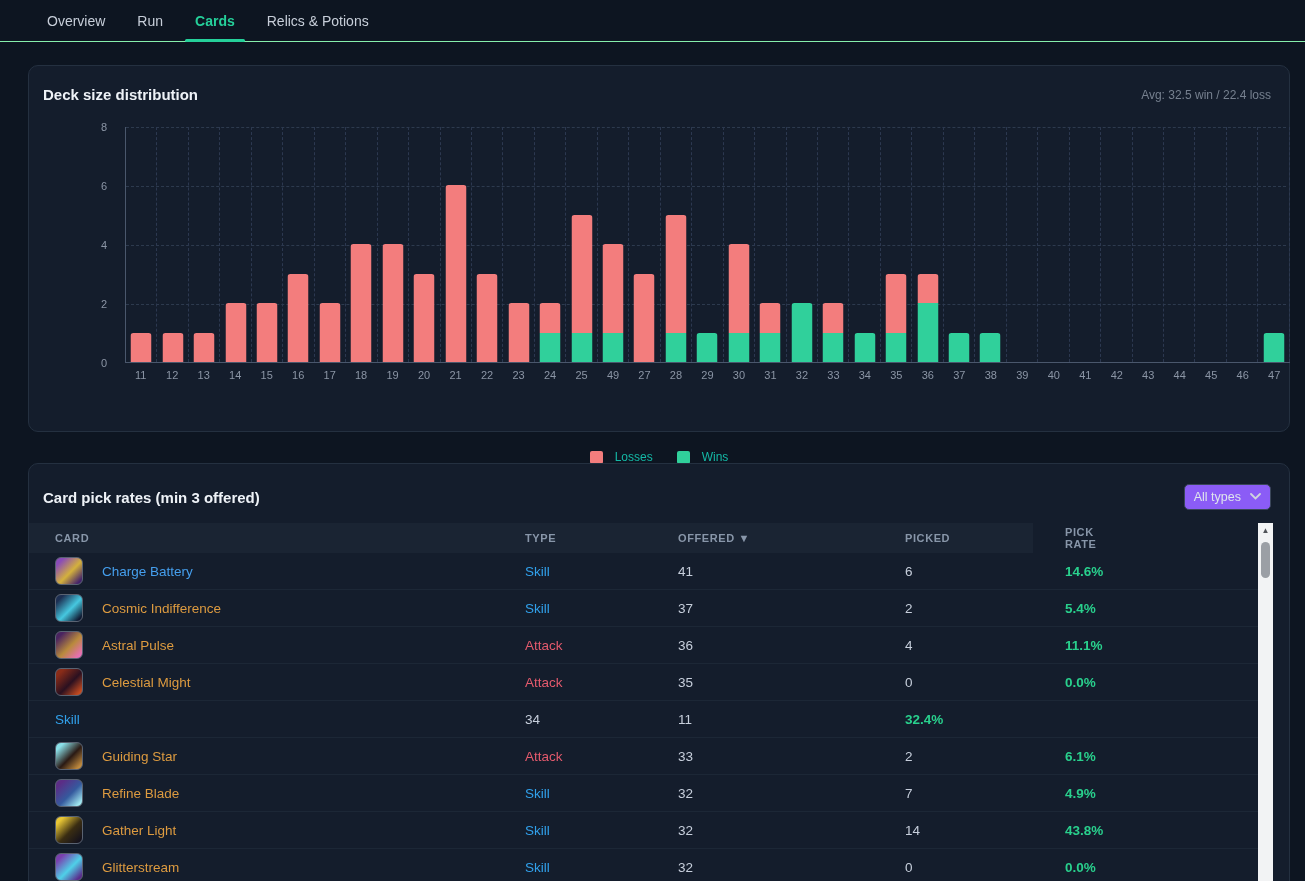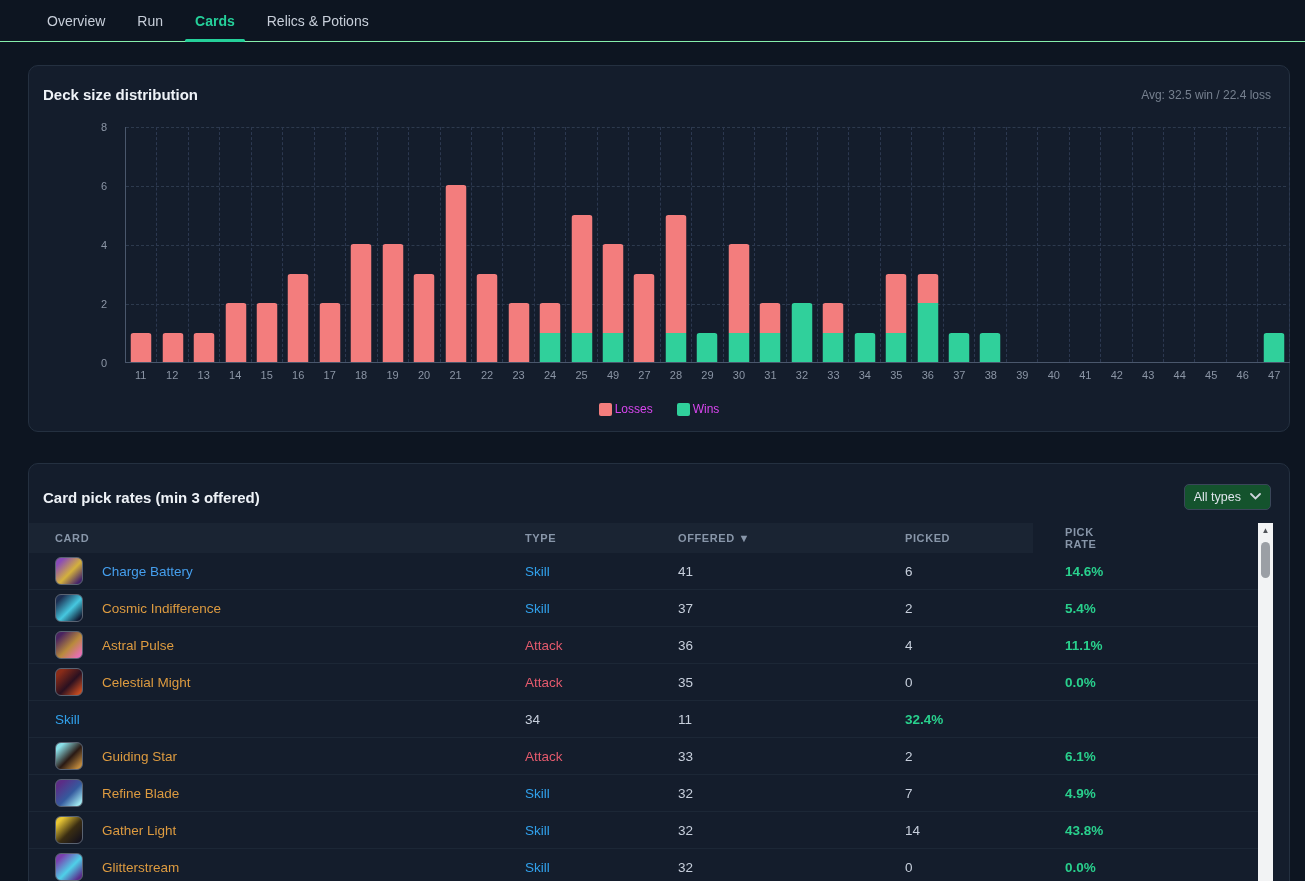--- a/index.html
+++ b/index.html
@@ -66,27 +66,27 @@
   }
   .seg-loss { width:100%; }
   .seg-win  { width:100%; }
   .xlabels { position:absolute; left:96px; top:242px; width:1165px; display:flex; }
   .xlab { flex:1; text-align:center; font-size:11px; color:#8b95a5; }
 
   .legend {
     position:absolute; left:0; top:336px; width:100%;
     display:flex; justify-content:center; gap:24px;
   }
-  .legend-item { display:flex; align-items:center; gap:3px; font-size:12px; color:#d946ef; cursor:pointer; }
+  .legend-item { display:flex; align-items:center; gap:12px; font-size:12px; color:#14b8a6; cursor:pointer;margin-top:48px; }
   .swatch { width:13px; height:13px; border-radius:2px; }
 
   
   .select-ctl {
     display:flex; align-items:center; gap:9px;
-    background:#14532d; border:1px solid #3a4659; border-radius:5px;
+    background:#8b5cf6; border:1px solid #3a4659; border-radius:5px;
     height:26px; padding:0 9px; font-size:12.5px; color:#dfe5ec; cursor:pointer;
   }
   .chev { font-size:10px; color:#cfd5dd; line-height:1; }
 
   .grid-row {
     display:grid;
     grid-template-columns:470px 153px 227px 160px 1fr;
     align-items:center; padding-left:26px;
   }
   .thead {

